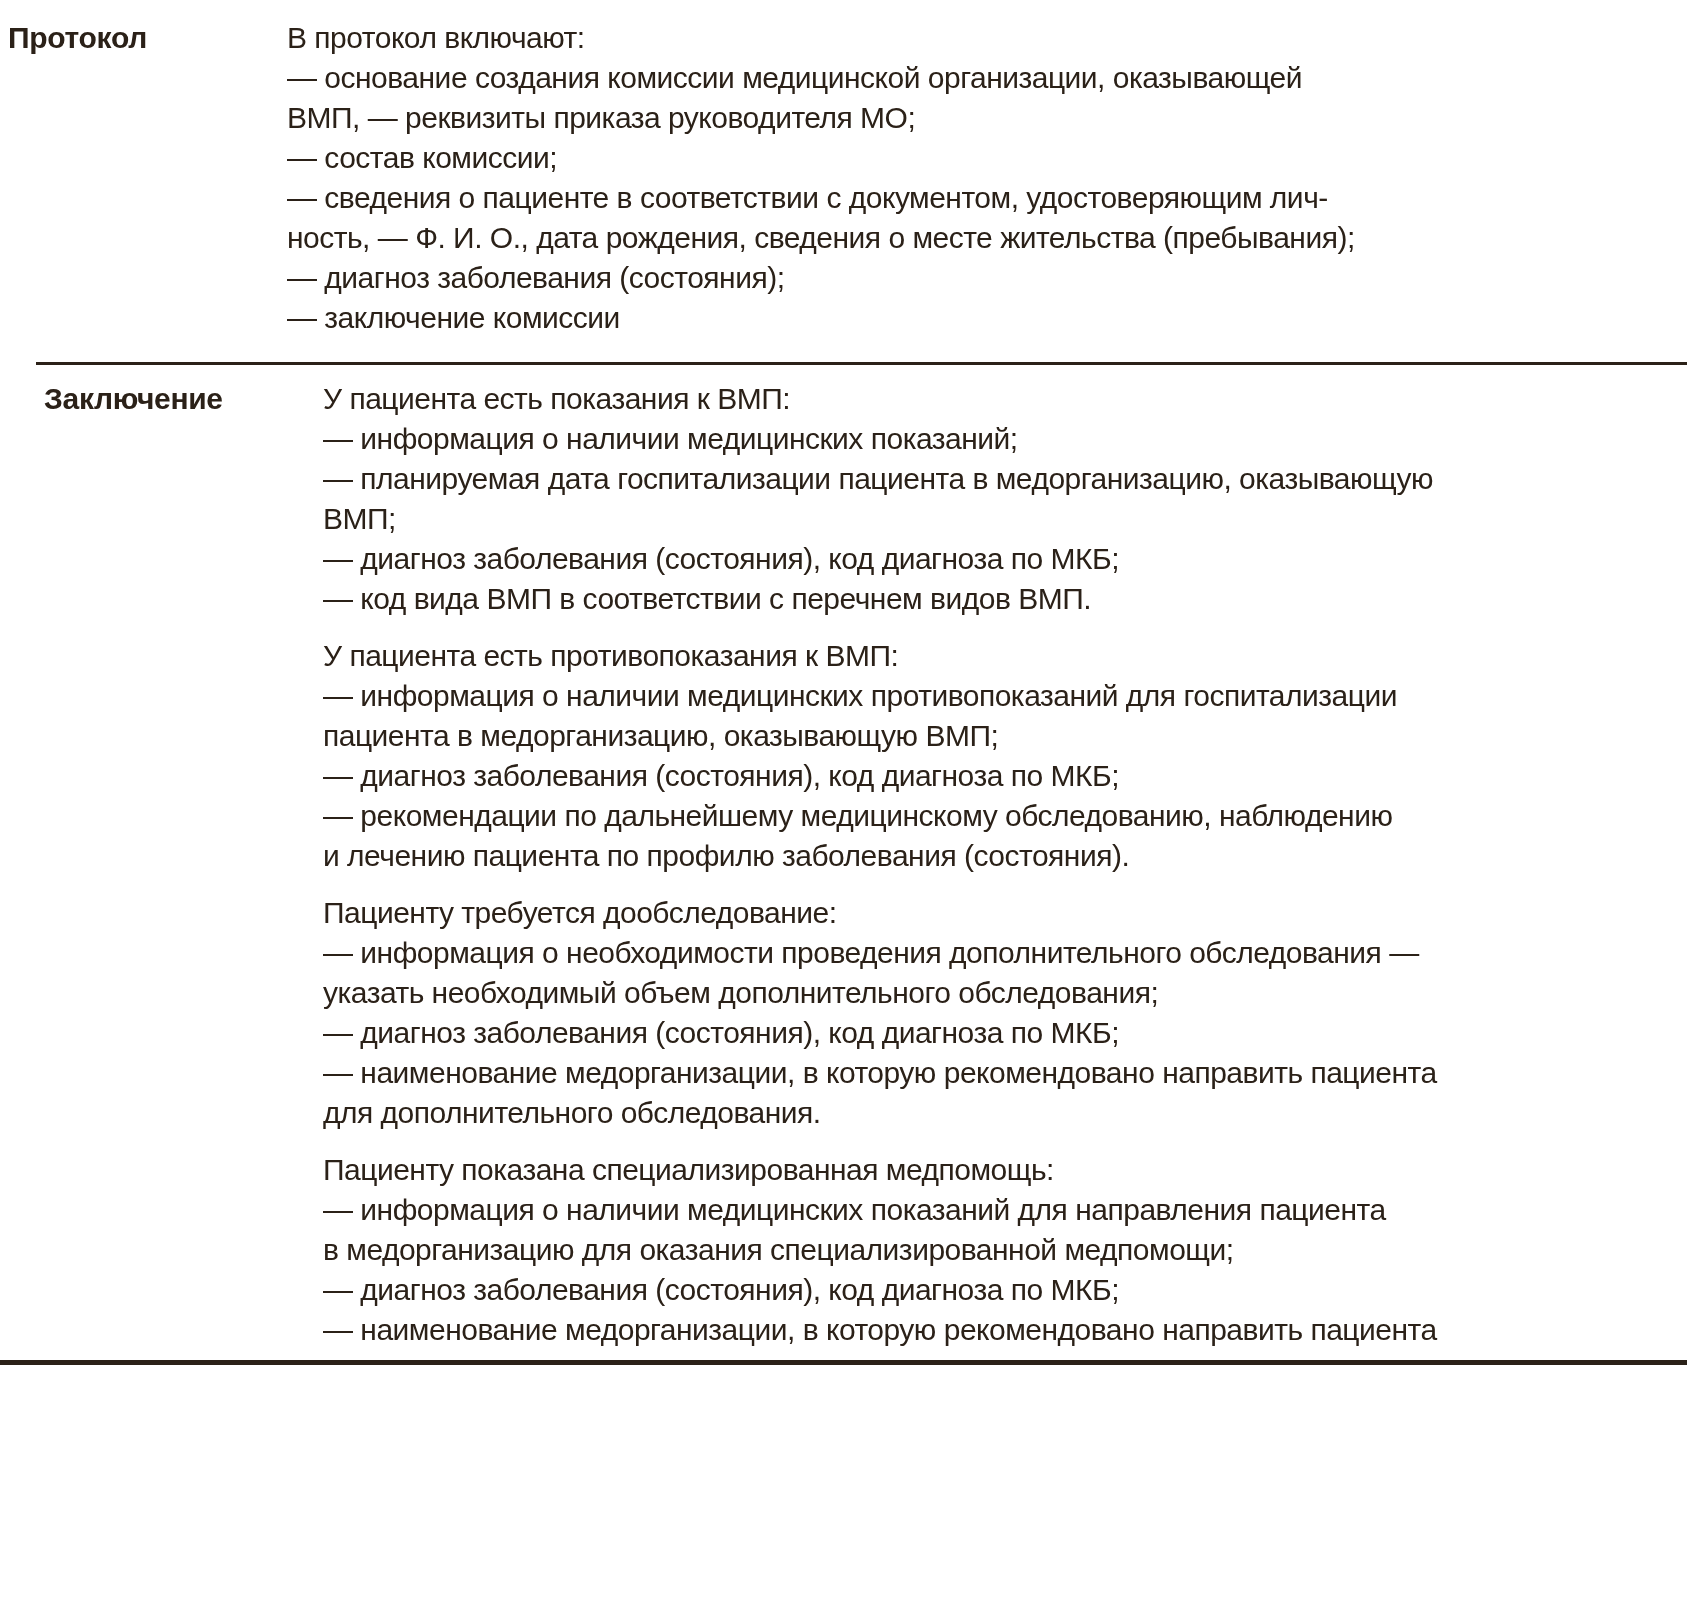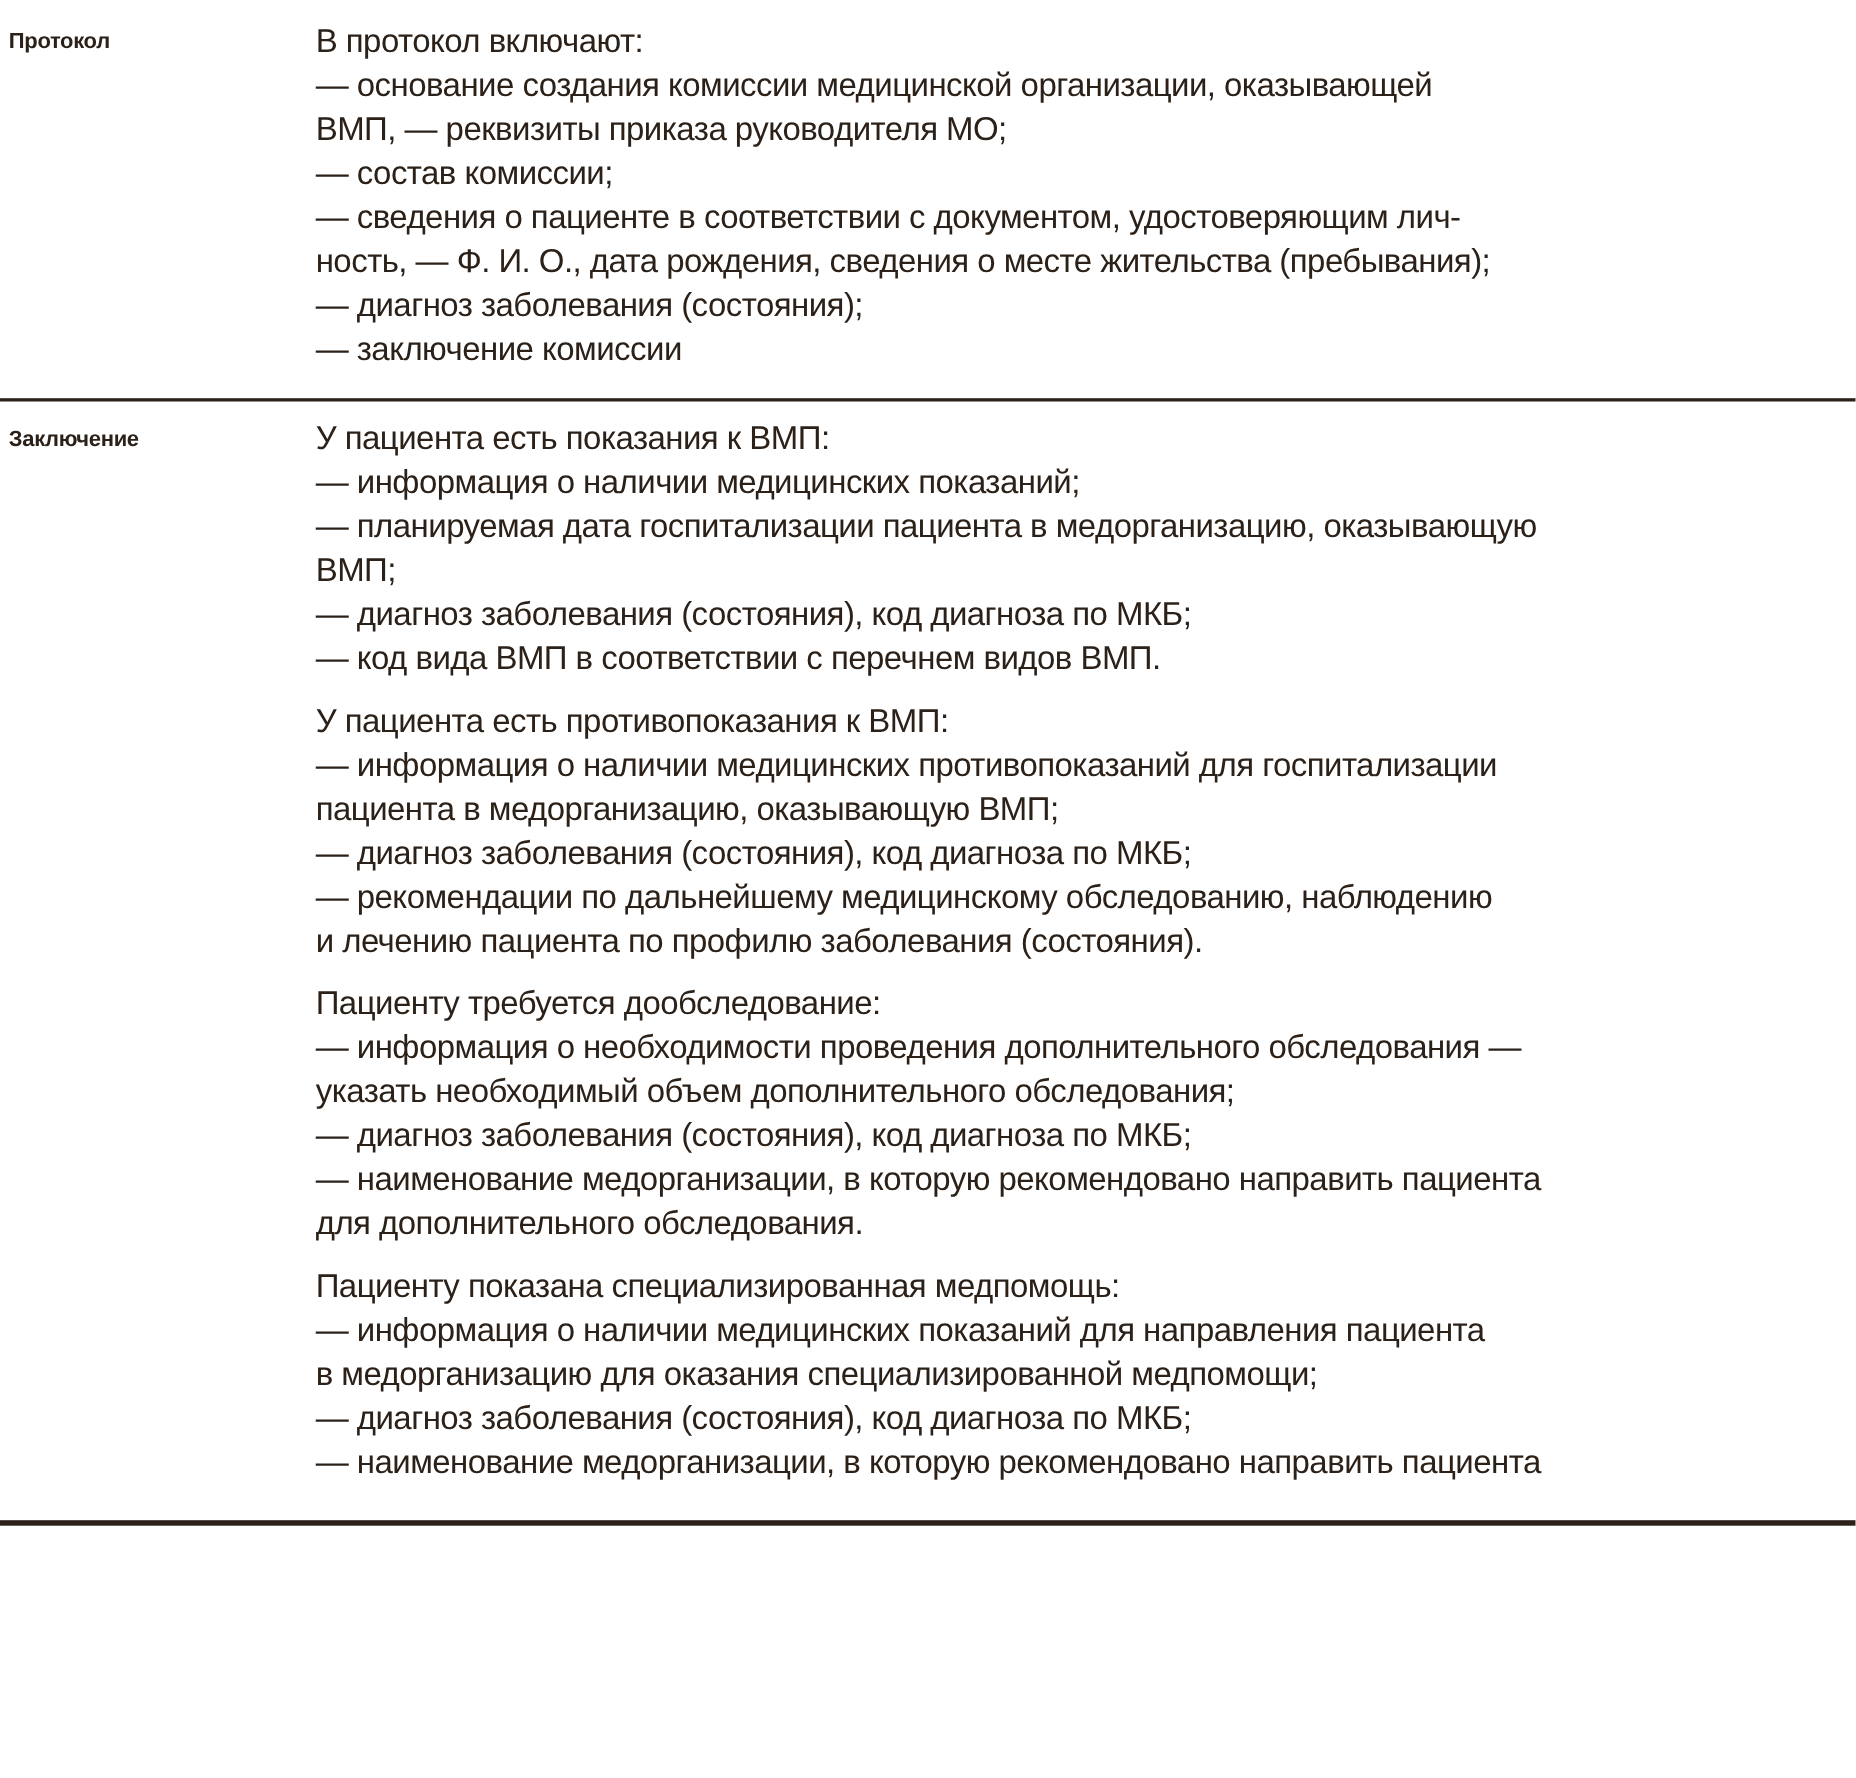--- a/index.html
+++ b/index.html
@@ -22,28 +22,29 @@
   .table-row{
     display:grid;
     grid-template-columns:287px 1fr;
     align-items:start;
   }
   .table-row.first{
     padding:18px 0 24px 0;
   }
   .table-row.second{
     border-top:3px solid var(--rule);
-    padding:14px 0 32px 0;
+    padding:14px 0 10px 0;
+    margin-left:36px;
   }
   .doc-table{
     border-bottom:5px solid var(--rule);
   }
   .row-label{
     font-weight:bold;
-    font-size:20px;
+    font-size:30px;
     line-height:40px;
     padding-left:8px;
     letter-spacing:-0.3px;
   }
   .row-content{
     font-size:30px;
     line-height:40px;
     letter-spacing:-0.5px;
     padding-right:20px;
   }

